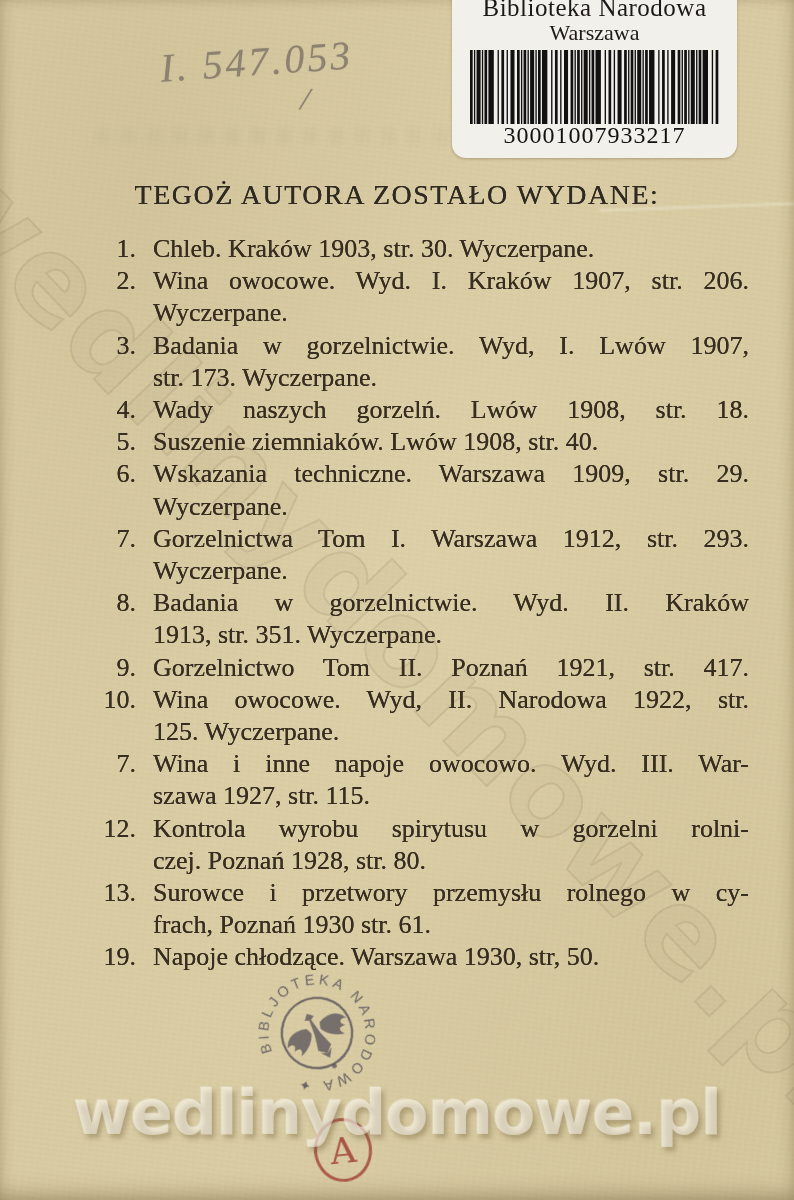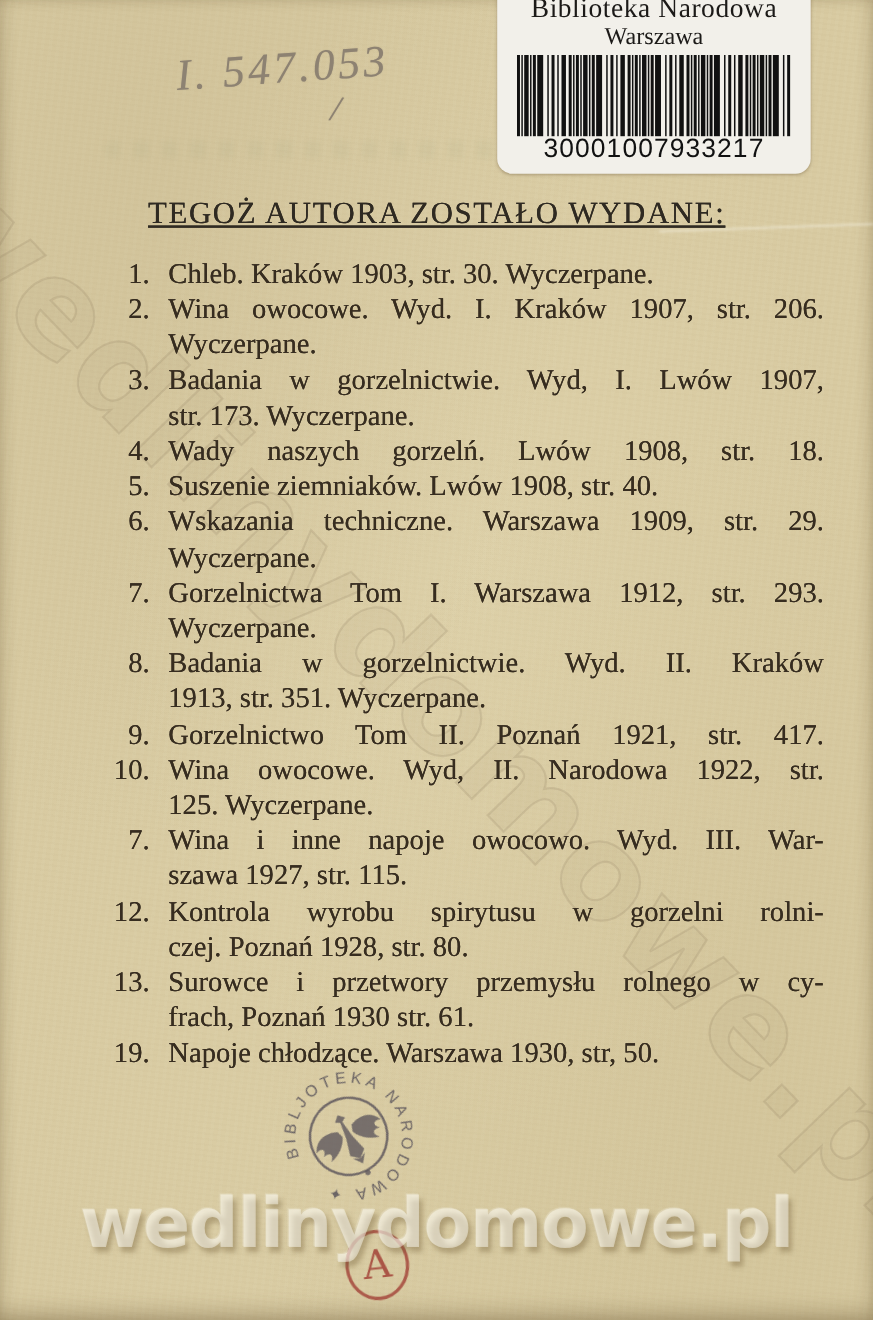--- a/index.html
+++ b/index.html
@@ -35,21 +35,21 @@
   
   .label{
     position:absolute;left:452px;top:-24px;width:285px;height:182px;
     background:#f2f0ea;border-radius:14px;
     box-shadow:0 1px 3px rgba(90,70,40,.35);
     text-align:center;
   }
   .label .l1{margin-top:18px;font-size:25px;color:#1c1a18;letter-spacing:.5px;}
   .label .l2{font-size:22px;color:#1c1a18;margin-top:-2px;}
   .label svg{display:block;margin:4px auto 0 auto;}
-  .label .bnum{font-family:Liberation Sans, sans-serif;font-size:24px;color:#111;letter-spacing:1px;margin-top:-2px;}
+  .label .bnum{font-family:Liberation Serif, serif;font-size:24px;color:#111;letter-spacing:1px;margin-top:-2px;}
   
   .handw{
     position:absolute;left:160px;top:38px;
     font-style:italic;font-size:40px;color:#8d8272;
     transform:rotate(-4deg);letter-spacing:3px;
     text-shadow:0 0 1px rgba(141,130,114,.5);
   }
   .handw .slash{position:absolute;left:138px;top:46px;font-size:32px;transform:rotate(8deg);}
   
   .bleed{
@@ -60,21 +60,20 @@
   .crease{
     position:absolute;right:0;top:206px;width:195px;height:2px;
     background:rgba(255,255,248,.38);transform:rotate(-2deg);
     filter:blur(1px);
   }
   
   .title{
     position:absolute;left:0;right:0;top:160px;text-align:center;
     font-size:28px;color:#2f2a22;letter-spacing:1.5px;font-weight:normal;
     text-shadow:0 0 .5px #2f2a22;
-    text-decoration:underline;
   }
   
   .list{position:absolute;left:78px;top:233px;width:672px;color:#372d20;
         font-size:26px;line-height:32.2px;text-shadow:0 0 .4px #372d20;}
   .row{display:flex;align-items:flex-start;}
   .row .num{width:58px;text-align:right;flex:0 0 58px;}
   .row .lines{margin-left:17px;width:596px;}
   .line{width:596px;}
   .line.j{text-align:justify;text-align-last:justify;}
   

